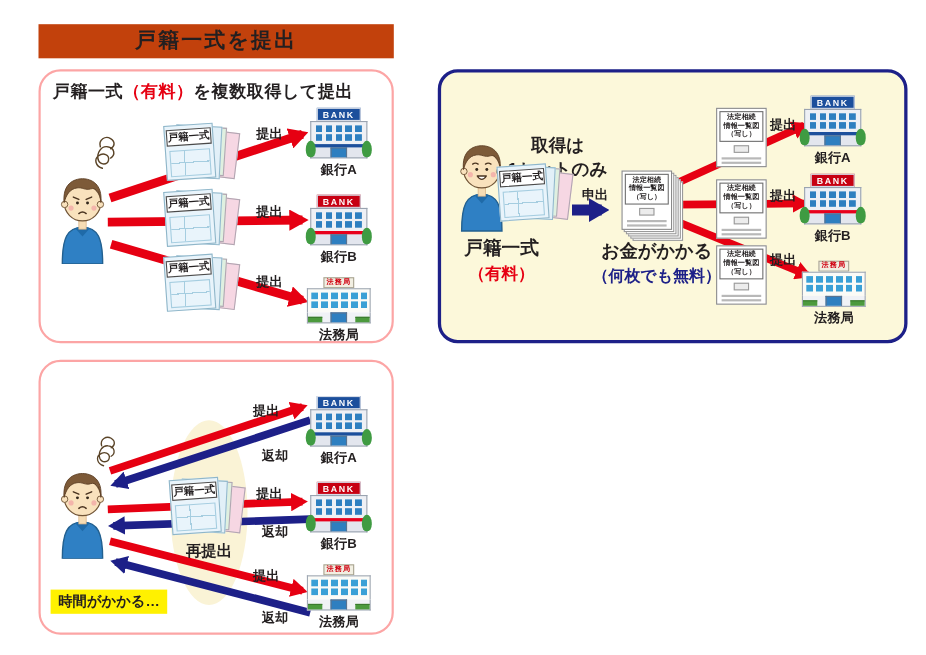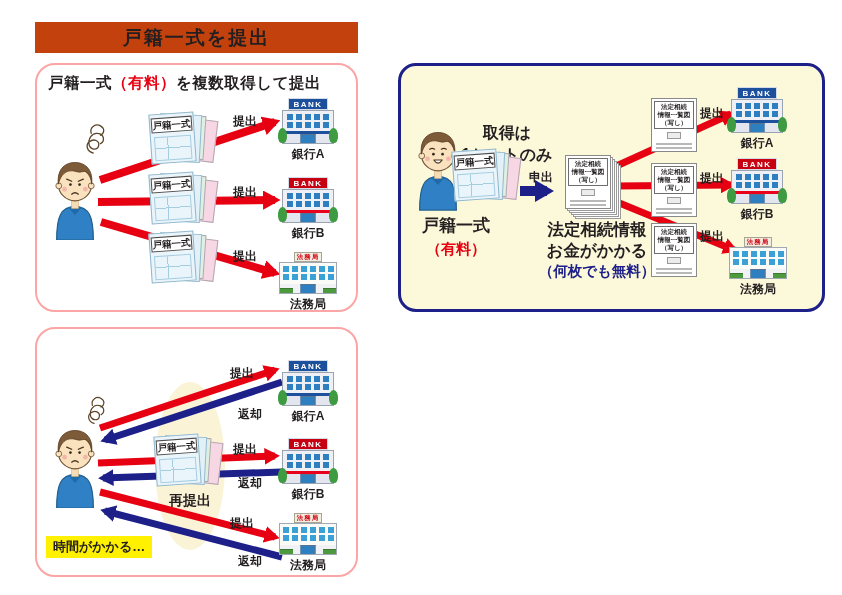--- a/index.html
+++ b/index.html
@@ -374,21 +374,20 @@
           <div>情報一覧図</div>
           <div>（写し）</div>
         </div>
         <div class="crect"></div>
         <div class="cline"></div>
         <div class="cline2"></div>
       </div>
     </div>
 
     <div class="cap-mixed" style="left:112px;top:153px;width:168px;line-height:1.25;">
-      <div style="font-size:16.5px;">法定相続情報</div>
       <div style="font-size:16.5px;">お金がかかる</div>
       <div class="navy" style="font-size:14.5px;margin-top:2px;">（何枚でも無料）</div>
     </div>
 
     <div class="cdoc" style="left:250px;top:32px;">
       <div class="clabel">
         <div>法定相続</div>
         <div>情報一覧図</div>
         <div>（写し）</div>
       </div>

